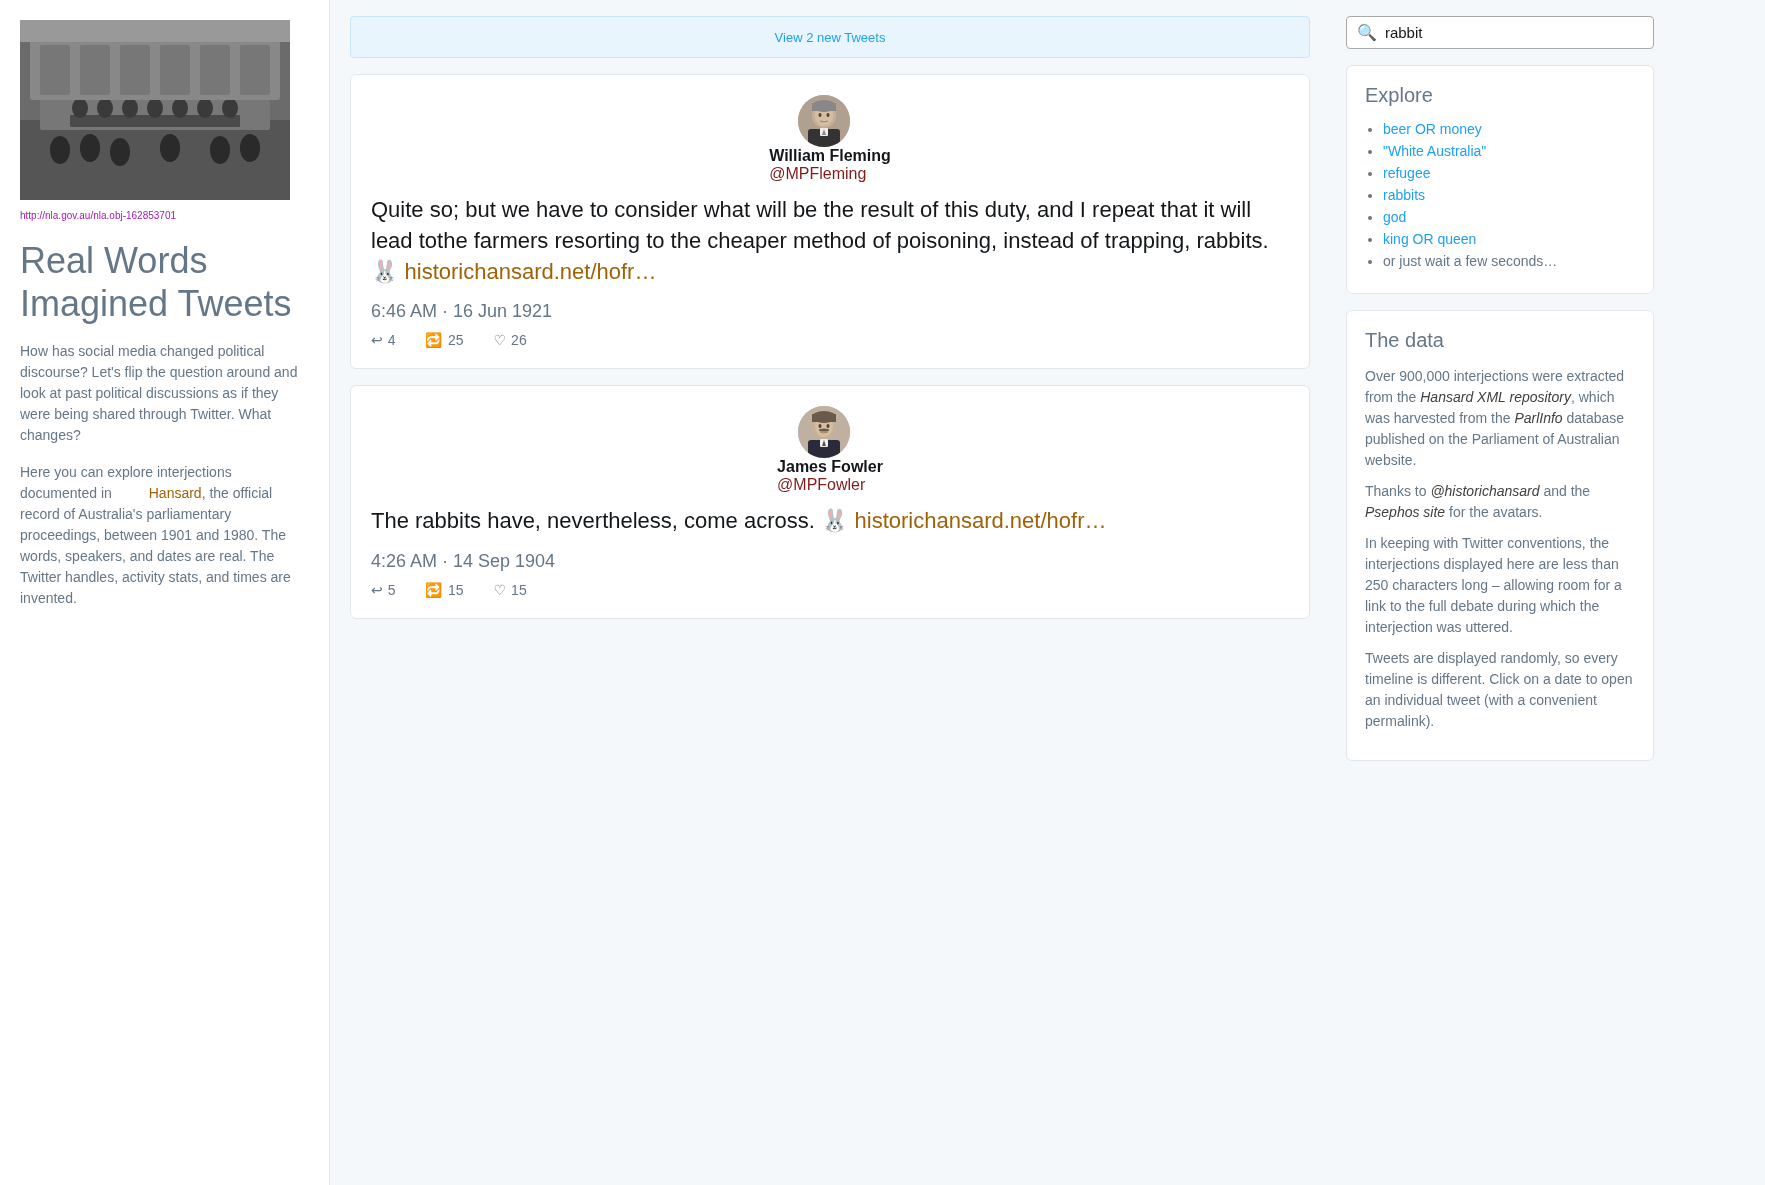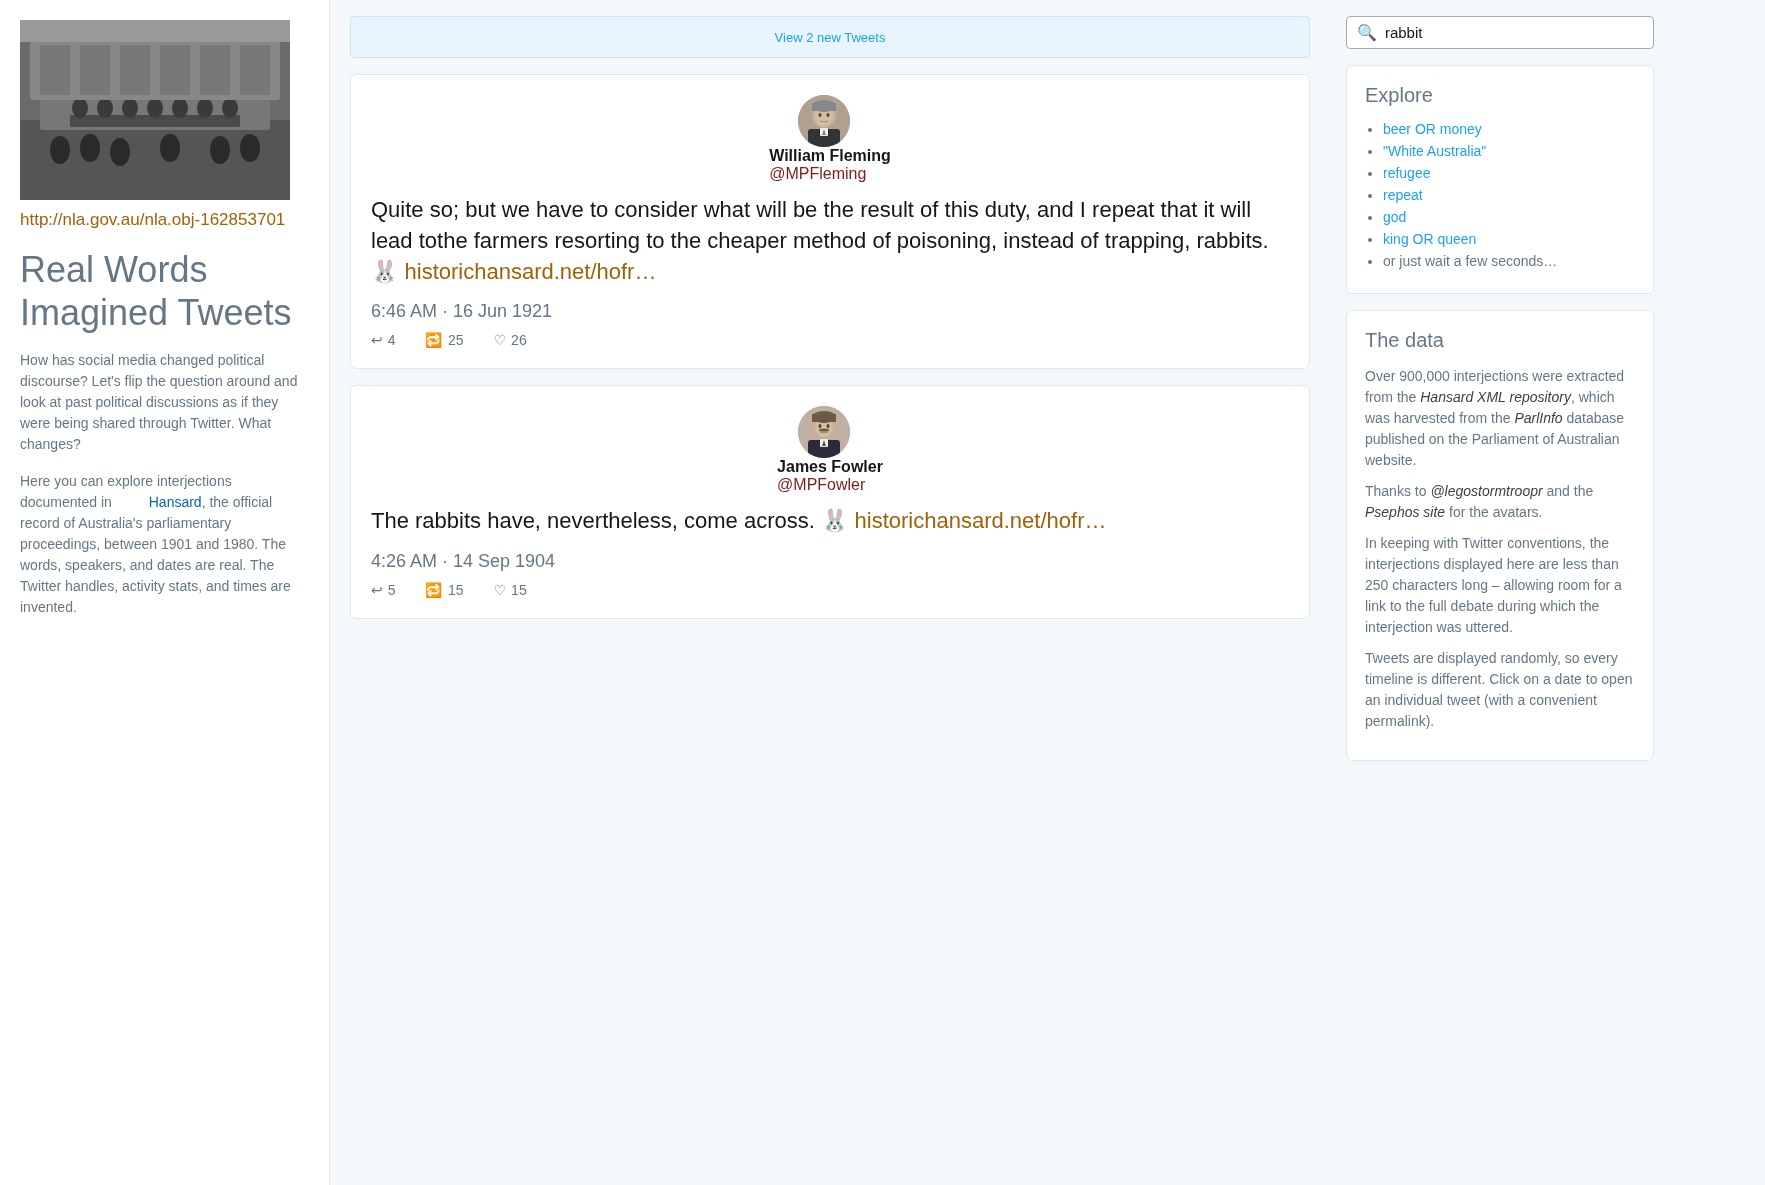--- a/index.html
+++ b/index.html
@@ -30,41 +30,41 @@
       background: #888;
       overflow: hidden;
       margin-bottom: 10px;
       position: relative;
     }
     .sidebar-image svg {
       width: 100%;
       height: 100%;
     }
     .sidebar-link {
-      color: #a16207;
-      font-size: 17px;
+      color: #a21caf;
+      font-size: 10px;
       text-decoration: none;
       display: block;
       margin-bottom: 18px;
     }
     .sidebar-title {
       font-size: 36px;
       font-weight: 400;
       color: #657786;
       line-height: 1.2;
       margin-bottom: 16px;
     }
     .sidebar-desc {
       font-size: 14px;
       color: #657786;
       line-height: 1.5;
       margin-bottom: 16px;
     }
     .sidebar-desc a {
-      color: #0369a1;
+      color: #a16207;
       text-decoration: none;
       padding-left: 33px;
     }
 
     
     .main-feed {
       flex: 1;
       padding: 0 20px;
       max-width: 1000px;
     }
@@ -374,34 +374,34 @@
       <span class="search-icon">🔍</span>
       <input class="search-input" type="text" value="rabbit" placeholder="rabbit" style="">
     </div>
 
     <div class="right-panel">
       <h2 class="panel-title">Explore</h2>
       <ul class="explore-list">
         <li><a href="#">beer OR money</a></li>
         <li><a href="#">"White Australia"</a></li>
         <li><a href="#">refugee</a></li>
-        <li><a href="#">repeat</a></li>
+        <li><a href="#">rabbits</a></li>
         <li><a href="#">god</a></li>
         <li><a href="#">king OR queen</a></li>
         <li><span>or just wait a few seconds…</span></li>
       </ul>
     </div>
 
     <div class="right-panel">
       <h2 class="panel-title">The data</h2>
       <p class="data-text">
         Over 900,000 interjections were extracted from the <a href="#">Hansard XML repository</a>, which was harvested from the <a href="#">ParlInfo</a> database published on the Parliament of Australian website.
       </p>
       <p class="data-text">
-        Thanks to <a href="#">@legostormtroopr</a> and the <a href="#">Psephos site</a> for the avatars.
+        Thanks to <a href="#">@historichansard</a> and the <a href="#">Psephos site</a> for the avatars.
       </p>
       <p class="data-text">
         In keeping with Twitter conventions, the interjections displayed here are less than 250 characters long – allowing room for a link to the full debate during which the interjection was uttered.
       </p>
       <p class="data-text">
         Tweets are displayed randomly, so every timeline is different. Click on a date to open an individual tweet (with a convenient permalink).
       </p>
     </div>
   </div>
 

